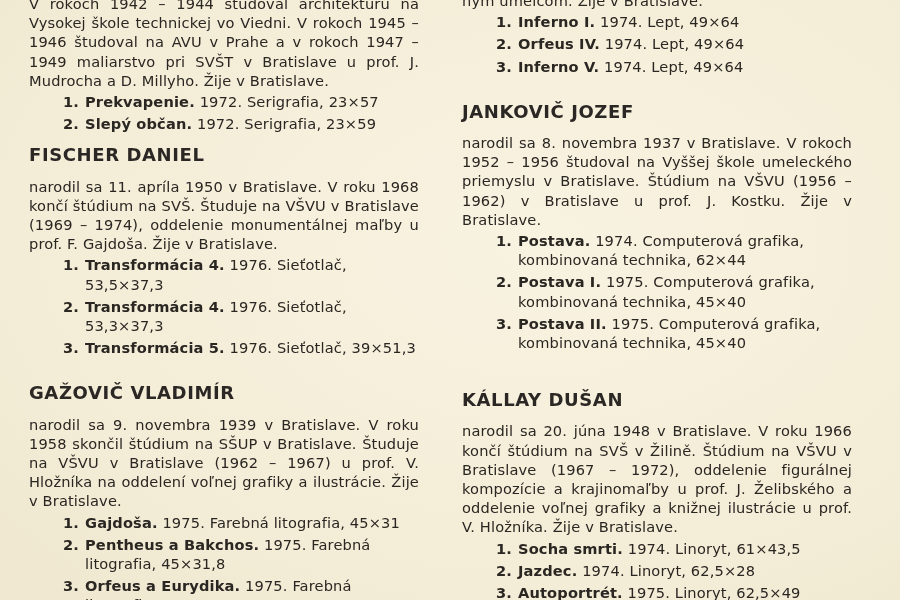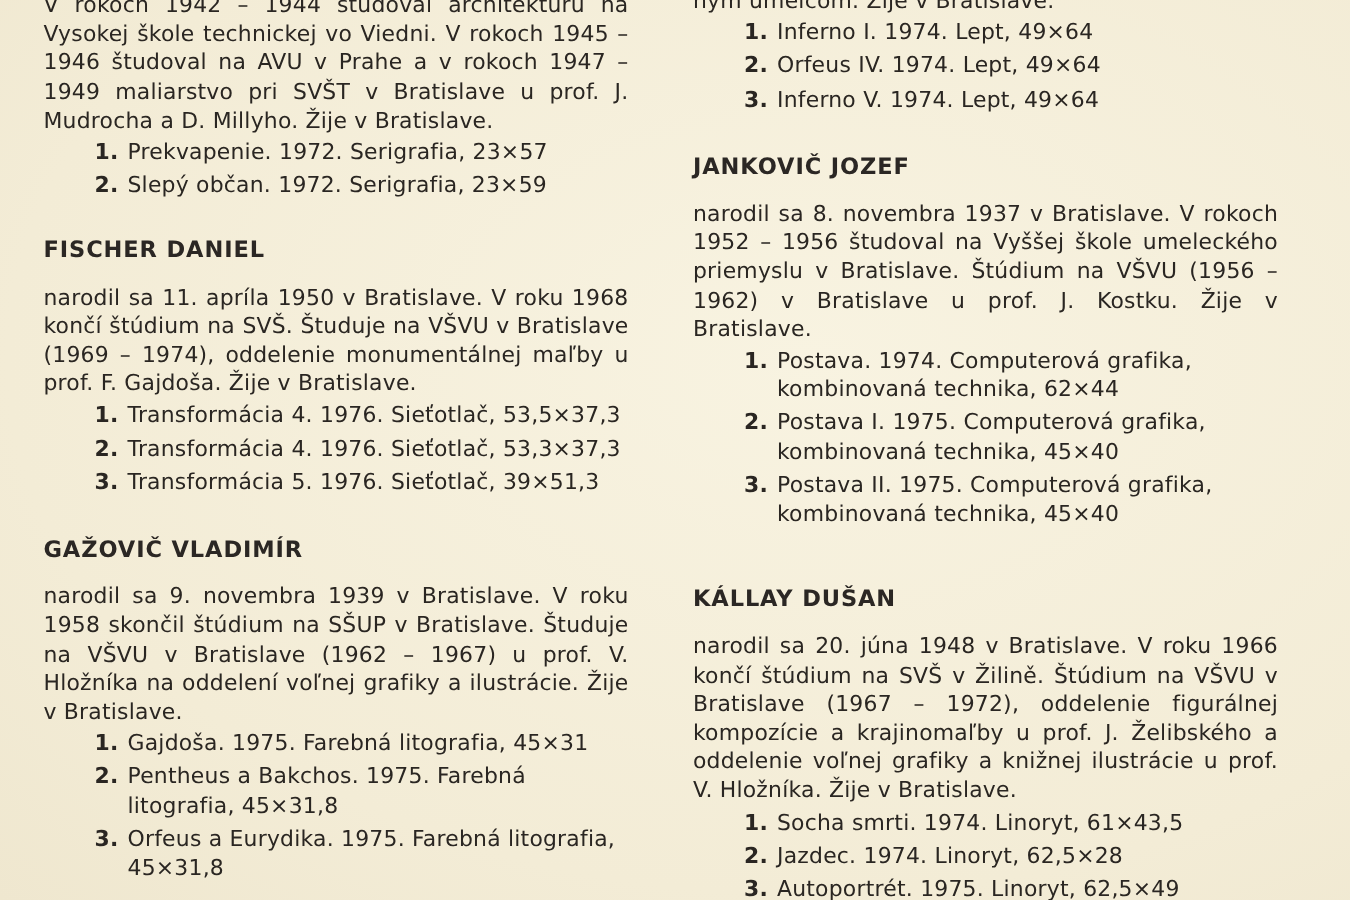--- a/index.html
+++ b/index.html
@@ -19,49 +19,49 @@
     width: 390px;
     font-size: 14.6px;
     line-height: 19.2px;
     letter-spacing: 0.15px;
   }
   .col.left { left: 29px; top: -6px; }
   .col.right { left: 462px; top: -9px; }
   .para { text-align: justify; text-align-last: left; }
   .heading {
     font-weight: bold;
-    font-size: 15px;
+    font-size: 18px;
     letter-spacing: 0.6px;
     margin: 20px 0 12px 0;
     color: #2b2724;
   }
   .works { margin: 2px 0 0 0; padding: 0; list-style: none; }
   .works li {
     position: relative;
     padding-left: 56px;
     margin-bottom: 3px;
   }
   .works li .num {
     position: absolute; left: 34px; font-weight: bold;
   }
-  .works li .title { font-weight: normal; }
+  .works li .title { font-weight: bold; }
 </style>
 </head>
 <body>
 
 <div class="page">
 
   <div class="col left">
     <div class="para">V rokoch 1942 – 1944 študoval architektúru na Vysokej škole technickej vo Viedni. V rokoch 1945 – 1946 študoval na AVU v Prahe a v rokoch 1947 – 1949 maliarstvo pri SVŠT v Bratislave u prof. J. Mudrocha a D. Millyho. Žije v Bratislave.</div>
     <ul class="works">
       <li><span class="num">1.</span><span class="title">Prekvapenie.</span> <span>1972. Serigrafia, 23×57</span></li>
       <li><span class="num">2.</span><span class="title">Slepý občan.</span> <span>1972. Serigrafia, 23×59</span></li>
     </ul>
 
-    <div class="heading" style="margin-top:24px">FISCHER DANIEL</div>
+    <div class="heading" style="margin-top:12px">FISCHER DANIEL</div>
     <div class="para">narodil sa 11. apríla 1950 v Bratislave. V roku 1968 končí štúdium na SVŠ. Študuje na VŠVU v Bratislave (1969 – 1974), oddelenie monumentálnej maľby u prof. F. Gajdoša. Žije v Bratislave.</div>
     <ul class="works">
       <li><span class="num">1.</span><span class="title">Transformácia 4.</span> <span>1976. Sieťotlač, 53,5×37,3</span></li>
       <li><span class="num">2.</span><span class="title">Transformácia 4.</span> <span>1976. Sieťotlač, 53,3×37,3</span></li>
       <li><span class="num">3.</span><span class="title">Transformácia 5.</span> <span>1976. Sieťotlač, 39×51,3</span></li>
     </ul>
 
     <div class="heading" style="margin-top:26px">GAŽOVIČ VLADIMÍR</div>
     <div class="para">narodil sa 9. novembra 1939 v Bratislave. V roku 1958 skončil štúdium na SŠUP v Bratislave. Študuje na VŠVU v Bratislave (1962 – 1967) u prof. V. Hložníka na oddelení voľnej grafiky a ilustrácie. Žije v Bratislave.</div>
     <ul class="works">

